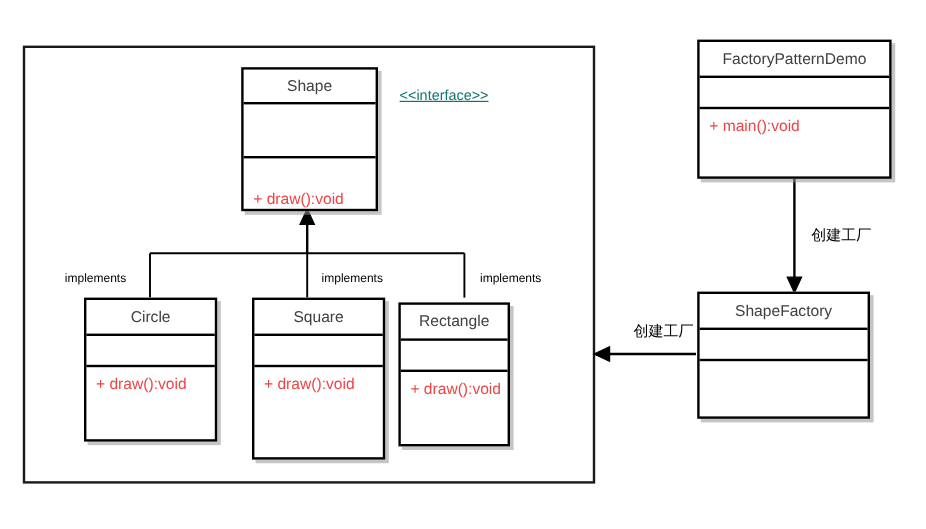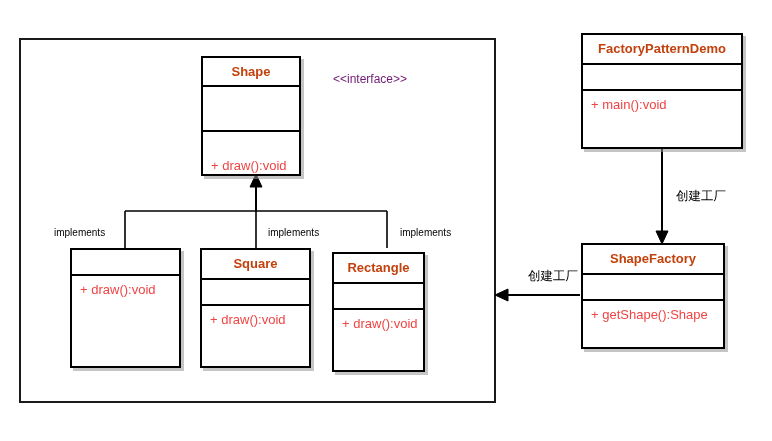--- a/index.html
+++ b/index.html
@@ -34,23 +34,23 @@
     border: 2px solid #000000;
     box-shadow: 3px 3px 0 0 rgba(150,150,150,0.55);
     display: flex;
     flex-direction: column;
   }
   .uml-name {
     box-sizing: border-box;
     height: 30px;
     line-height: 28px;
     text-align: center;
-    font-weight: bold;
+    font-weight: normal;
     font-size: 13px;
-    color: #c2410c;
+    color: #404040;
     border-bottom: 2px solid #000000;
     white-space: nowrap;
     overflow: hidden;
   }
   .uml-attrs {
     box-sizing: border-box;
     height: 26px;
     border-bottom: 2px solid #000000;
   }
   .uml-ops {
@@ -70,22 +70,23 @@
   .edge-label {
     position: absolute;
     font-size: 10px;
     color: #000000;
     white-space: nowrap;
     line-height: 14px;
   }
   .stereotype {
     position: absolute;
     font-size: 12px;
-    color: #701a75;
+    color: #0f766e;
     white-space: nowrap;
+    text-decoration: underline;
   }
   .cjk-label {
     position: absolute;
     font-size: 12.5px;
     color: #000000;
     white-space: nowrap;
     font-family: "DejaVu Sans", "Liberation Sans", sans-serif;
   }
 
   
@@ -126,40 +127,41 @@
     </g>
 
     <g>
       <line x1="580" y1="295" x2="503" y2="295" stroke-width="2"></line>
       <polygon points="495,295 508,289 508,301" fill="#000000" stroke="#000000" stroke-width="1"></polygon>
     </g>
   </svg>
 
   <div class="stereotype" style="left:333px; top:72px;">&lt;&lt;interface&gt;&gt;</div>
 
-  <div class="uml-class" style="left:201px; top:56px; width:100px; height:120px;gap:20px;">
+  <div class="uml-class" style="left:201px; top:56px; width:114px; height:120px;gap:20px;">
     <div class="uml-name">Shape</div>
     <div class="uml-attrs"></div>
     <div class="uml-ops">
       <div class="op-line">+ draw():void</div>
     </div>
   </div>
 
   <div class="edge-label" style="left:54px; top:226px;">implements</div>
   <div class="edge-label" style="left:268px; top:226px;">implements</div>
   <div class="edge-label" style="left:400px; top:226px;">implements</div>
 
   <div class="uml-class" style="left:70px; top:248px; width:111px; height:120px;">
+    <div class="uml-name">Circle</div>
     <div class="uml-attrs"></div>
     <div class="uml-ops">
       <div class="op-line">+ draw():void</div>
     </div>
   </div>
 
-  <div class="uml-class" style="left:200px; top:248px; width:111px; height:120px;">
+  <div class="uml-class" style="left:210px; top:248px; width:111px; height:135px;">
     <div class="uml-name">Square</div>
     <div class="uml-attrs"></div>
     <div class="uml-ops">
       <div class="op-line">+ draw():void</div>
     </div>
   </div>
 
   <div class="uml-class" style="left:332px; top:252px; width:93px; height:120px;">
     <div class="uml-name">Rectangle</div>
     <div class="uml-attrs"></div>
@@ -174,20 +176,17 @@
     <div class="uml-ops">
       <div class="op-line">+ main():void</div>
     </div>
   </div>
 
   <div class="cjk-label" style="left:676px; top:188px;">创建工厂</div>
 
   <div class="uml-class" style="left:581px; top:243px; width:144px; height:106px;">
     <div class="uml-name">ShapeFactory</div>
     <div class="uml-attrs"></div>
-    <div class="uml-ops">
-      <div class="op-line">+ getShape():Shape</div>
-    </div>
   </div>
 
   <div class="cjk-label" style="left:528px; top:268px;">创建工厂</div>
 
 </div>
 
 </body></html>

